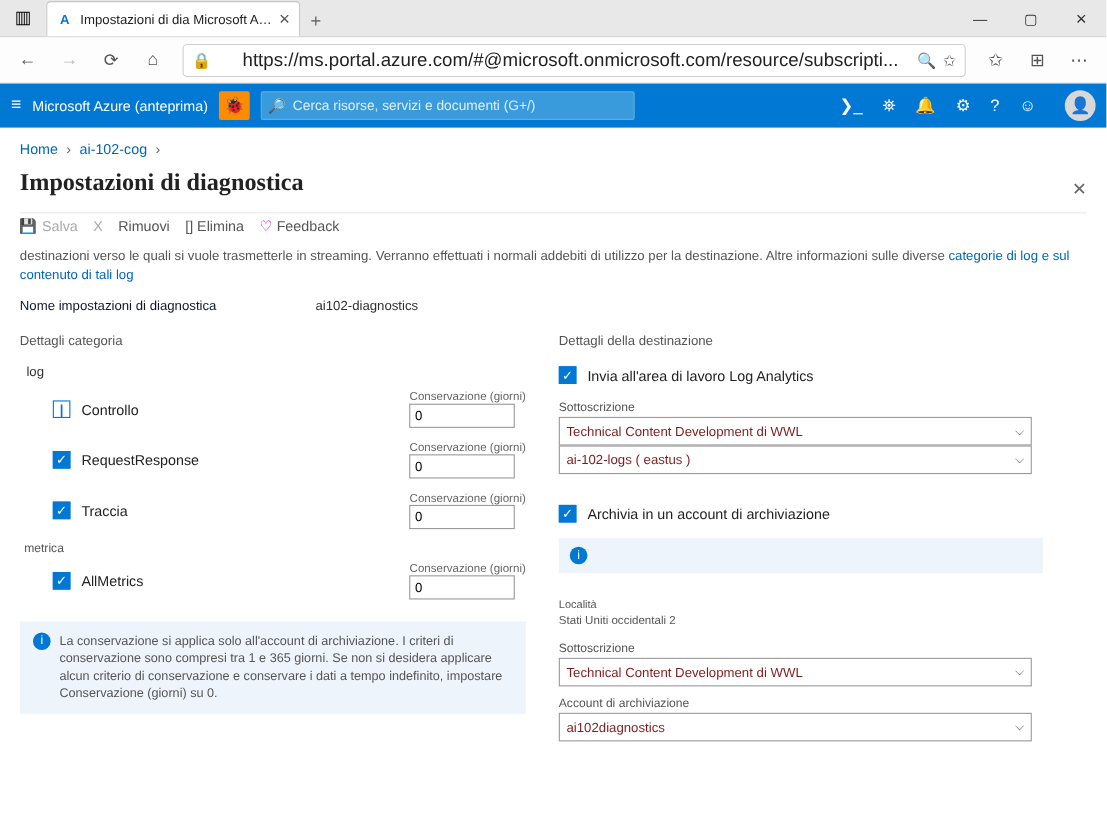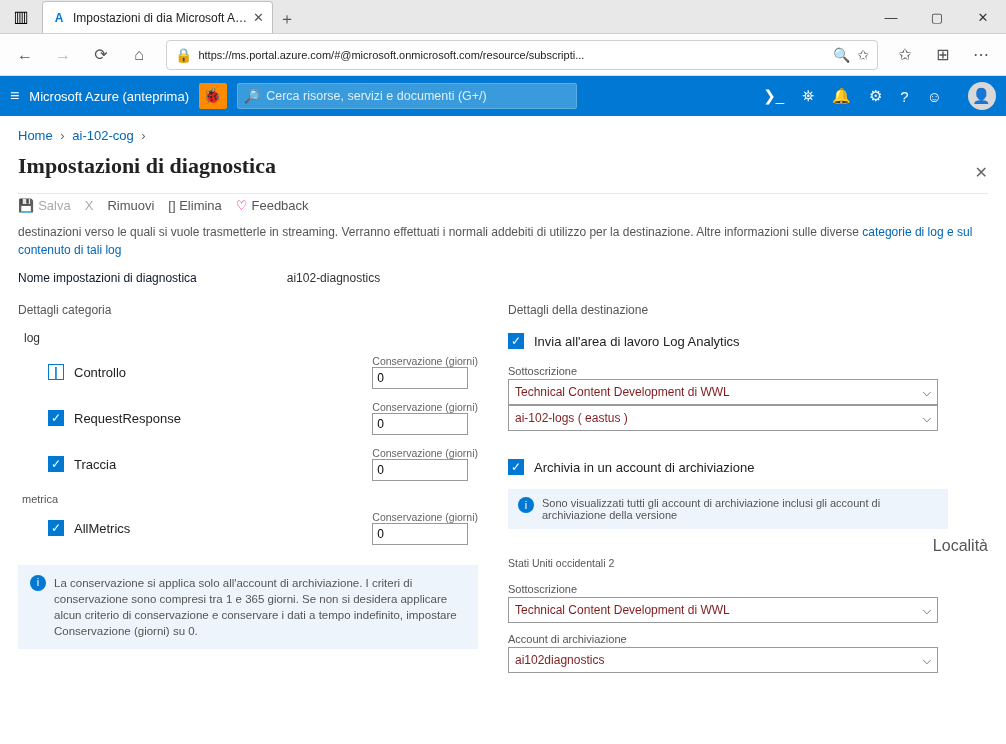--- a/index.html
+++ b/index.html
@@ -12,21 +12,21 @@
   .tab .tab-close { margin-left:auto; font-size:13px; color:#555;}
   .newtab { width:28px; height:28px; display:flex; align-items:center; justify-content:center; font-size:16px; color:#555;}
   .win-controls { margin-left:auto; display:flex; }
   .win-controls div { width:46px; height:32px; display:flex; align-items:center; justify-content:center; font-size:13px; color:#333;}
   
   .browser-bar { height: 42px; background:#fdfdfd; border-bottom:1px solid #ddd; display:flex; align-items:center; padding:0 8px; gap:4px;}
   .browser-bar .btn { width:34px; height:34px; display:flex; align-items:center; justify-content:center; color:#555; border-radius:4px;}
   .browser-bar .btn.disabled { color:#bbb;}
   .addrwrap { flex:1; display:flex; align-items:center; background:#fff; border:1px solid #d0d0d0; border-radius:4px; height:30px; padding:0 8px; font-size:13px; color:#222; gap:6px; margin:0 6px;}
   .addrwrap .pad { color:#666; font-size:14px;}
-  .addrwrap input { flex:1; border:none; outline:none; font-size:11px; color:#222;}
+  .addrwrap input { flex:1; border:none; outline:none; font-size:17px; color:#222;margin-left:22px;}
   
   .azure-header { height:40px; background:#0078d4; color:#fff; display:flex; align-items:center; padding:0 10px; gap:10px; font-size:13px;}
   .hamburger { font-size:16px;}
   .brand { white-space:nowrap;}
   .bug-btn { width:28px; height:26px; background:#ff8c00; color:#000; display:flex; align-items:center; justify-content:center; border-radius:2px; font-size:15px;}
   .search-wrap { flex:0 1 340px; height:26px; background:#3a9bdc; border:1px solid #5aaee0; border-radius:2px; display:flex; align-items:center; padding:0 6px; gap:6px; color:#e8f3fb;}
   .search-wrap input { flex:1; background:transparent; border:none; outline:none; font-size:12.5px; color:#e8f3fb;}
   .search-wrap input::placeholder { color:#dceefa;}
   .header-icons { margin-left:auto; display:flex; align-items:center; gap:18px; font-size:15px;}
   .avatar { width:28px; height:28px; background:#d8d8d8; border-radius:50%; display:flex; align-items:center; justify-content:center; color:#888; margin-left:8px;}
@@ -62,21 +62,21 @@
   .metric-lbl { font-size:11px; color:#555; padding:6px 0 0 4px;}
   .info-box { background:#eef4fb; padding:10px 12px; font-size:11.5px; color:#555; display:flex; gap:8px; margin-top:14px; line-height:1.4;}
   .info-i { width:16px; height:16px; background:#0078d4; color:#fff; border-radius:50%; display:flex; align-items:center; justify-content:center; font-size:11px; flex:none;}
   .dest-row { display:flex; align-items:center; gap:10px; padding:6px 0;}
   .dest-row .chk { margin-right:0;}
   .dest-label { font-size:13px; color:#222;}
   .sub-lbl { font-size:11px; color:#555; padding:10px 0 2px 0;}
   .dd { width:430px; height:26px; border:1px solid #999; display:flex; align-items:center; padding:0 6px; font-size:12px; color:#555; justify-content:space-between;}
   .dd .dd-text { color:#7f1d1d;}
   .chev { font-size:11px; color:#666;}
-  .loc { font-size:16px; color:#555; padding-top:8px;text-align:right;}
+  .loc { font-size:10px; color:#555; padding-top:24px;}
   .loc-sub { font-size:10.5px; color:#555; padding:2px 0 4px 0;}
   .right-info { background:#eef4fb; padding:8px 10px; font-size:11px; color:#555; display:flex; gap:8px; margin:8px 0 0 0; align-items:flex-start; width:440px; position:relative;}
 </style>
 </head>
 <body>
 
 <div class="titlebar">
   <div class="titlebar-left">▥</div>
   <div class="tab">
     <span class="favicon">A</span>
@@ -231,21 +231,20 @@
         <span class="chev">⌵</span>
       </div>
 
       <div class="dest-row" style="margin-top:22px;">
         <span class="chk checked">✓</span>
         <span class="dest-label">Archivia in un account di archiviazione</span>
       </div>
 
       <div class="right-info">
         <span class="info-i">i</span>
-        <span>Sono visualizzati tutti gli account di archiviazione inclusi gli account di archiviazione della versione</span>
       </div>
 
       <div class="loc">Località</div>
       <div class="loc-sub">Stati Uniti occidentali 2</div>
 
       <div class="sub-lbl">Sottoscrizione</div>
       <div class="dd">
         <span class="dd-text">Technical Content Development di WWL</span>
         <span class="chev">⌵</span>
       </div>

